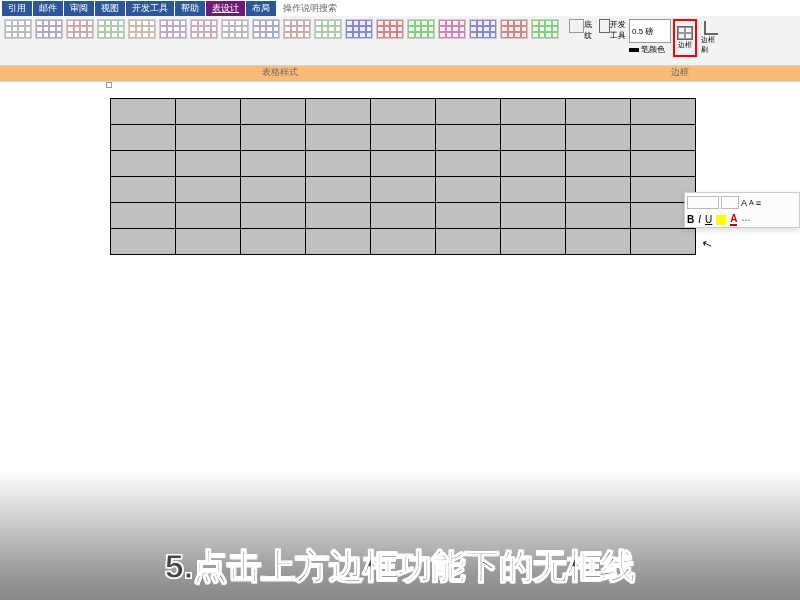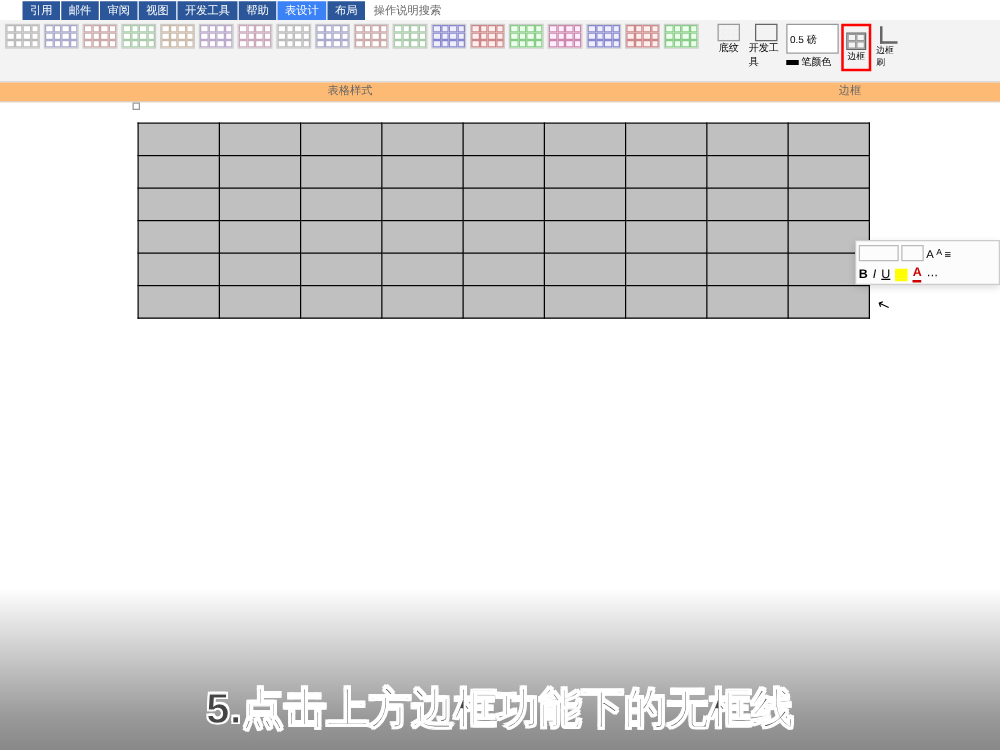--- a/index.html
+++ b/index.html
@@ -1,38 +1,38 @@
 <!DOCTYPE html>
 <html><head>
   <meta charset="utf-8">
   <style>
     * { margin: 0; padding: 0; box-sizing: border-box; }
     body { font-family: "Microsoft YaHei", Arial, sans-serif; font-size: 11px; width: 800px; height: 600px; overflow: hidden; background: #fff; position: relative; }
-    .ribbon-tabs { background: #fff; height: 16px; display: flex; align-items: center; gap: 1px; padding-left: 18px; }
+    .ribbon-tabs { background: #fff; height: 16px; display: flex; align-items: center; gap: 1px; padding-left: 2px; }
     .tab { padding: 0 6px; font-size: 9px; color: #fff; background: #2b579a; height: 15px; display: flex; align-items: center; cursor: pointer; }
-    .tab.active { background: #3b82f6; }
+    .tab.active { background: #701a75; text-decoration: underline; }
     
     .ribbon { background: #f3f3f3; border-bottom: 1px solid #d4d4d4; height: 50px; display: flex; align-items: flex-start; padding-top: 3px; }
     .style-gallery { display: flex; gap: 3px; padding: 0 4px; }
     .style-thumb { width: 28px; height: 20px; border: 1px solid #ccc; background: #fff; display: inline-block; }
     .style-thumb .mini-grid { display: grid; grid-template-columns: repeat(4, 1fr); grid-template-rows: repeat(3, 1fr); width: 100%; height: 100%; }
     .style-thumb .mini-grid div { border: 0.5px solid #bbb; }
     .style-thumb.c1 .mini-grid div { border-color: #aac; }
     .style-thumb.c2 .mini-grid div { border-color: #caa; }
     .style-thumb.c3 .mini-grid div { border-color: #aca; }
     .style-thumb.c4 .mini-grid div { border-color: #cba; }
     .style-thumb.c5 .mini-grid div { border-color: #bac; }
     .style-thumb.c6 .mini-grid div { border-color: #cab; }
     .style-thumb.c7 .mini-grid div { border-color: #88c; background: #eef; }
     .style-thumb.c8 .mini-grid div { border-color: #c88; background: #fee; }
     .style-thumb.c9 .mini-grid div { border-color: #8c8; background: #efe; }
     .style-thumb.c10 .mini-grid div { border-color: #c8a; background: #fef; }
     
     .border-controls { display: flex; gap: 2px; padding-left: 6px; }
-    .fill-btn { width: 28px; display: flex; flex-direction: column; align-items: center; font-size: 8px; }
+    .fill-btn { width: 28px; display: flex; flex-direction: row; align-items: flex-start; font-size: 8px; }
     .fill-icon { width: 18px; height: 14px; background: linear-gradient(135deg, #eee 25%, transparent 25%, transparent 75%, #eee 75%); background-size: 4px 4px; border: 1px solid #999; }
     
     .border-right-group { display: flex; flex-direction: column; gap: 1px; font-size: 8px; }
     .weight-input { width: 42px; height: 13px; font-size: 8px; display: flex; align-items: center; padding: 11px 2px; border: 1px solid #999; background: #fff; }
     .pen-color { display: flex; align-items: center; gap: 2px; font-size: 8px; }
     .pen-color-swatch { width: 10px; height: 4px; background: #000; }
     
     .border-btn { width: 24px; height: 38px; display: flex; flex-direction: column; align-items: center; justify-content: center; font-size: 7px; border: 2px solid transparent; cursor: pointer; }
     .border-btn.highlighted { border: 2px solid red; }
     .border-icon { width: 16px; height: 14px; border: 1px solid #666; display: grid; grid-template: 1fr 1fr / 1fr 1fr; }

